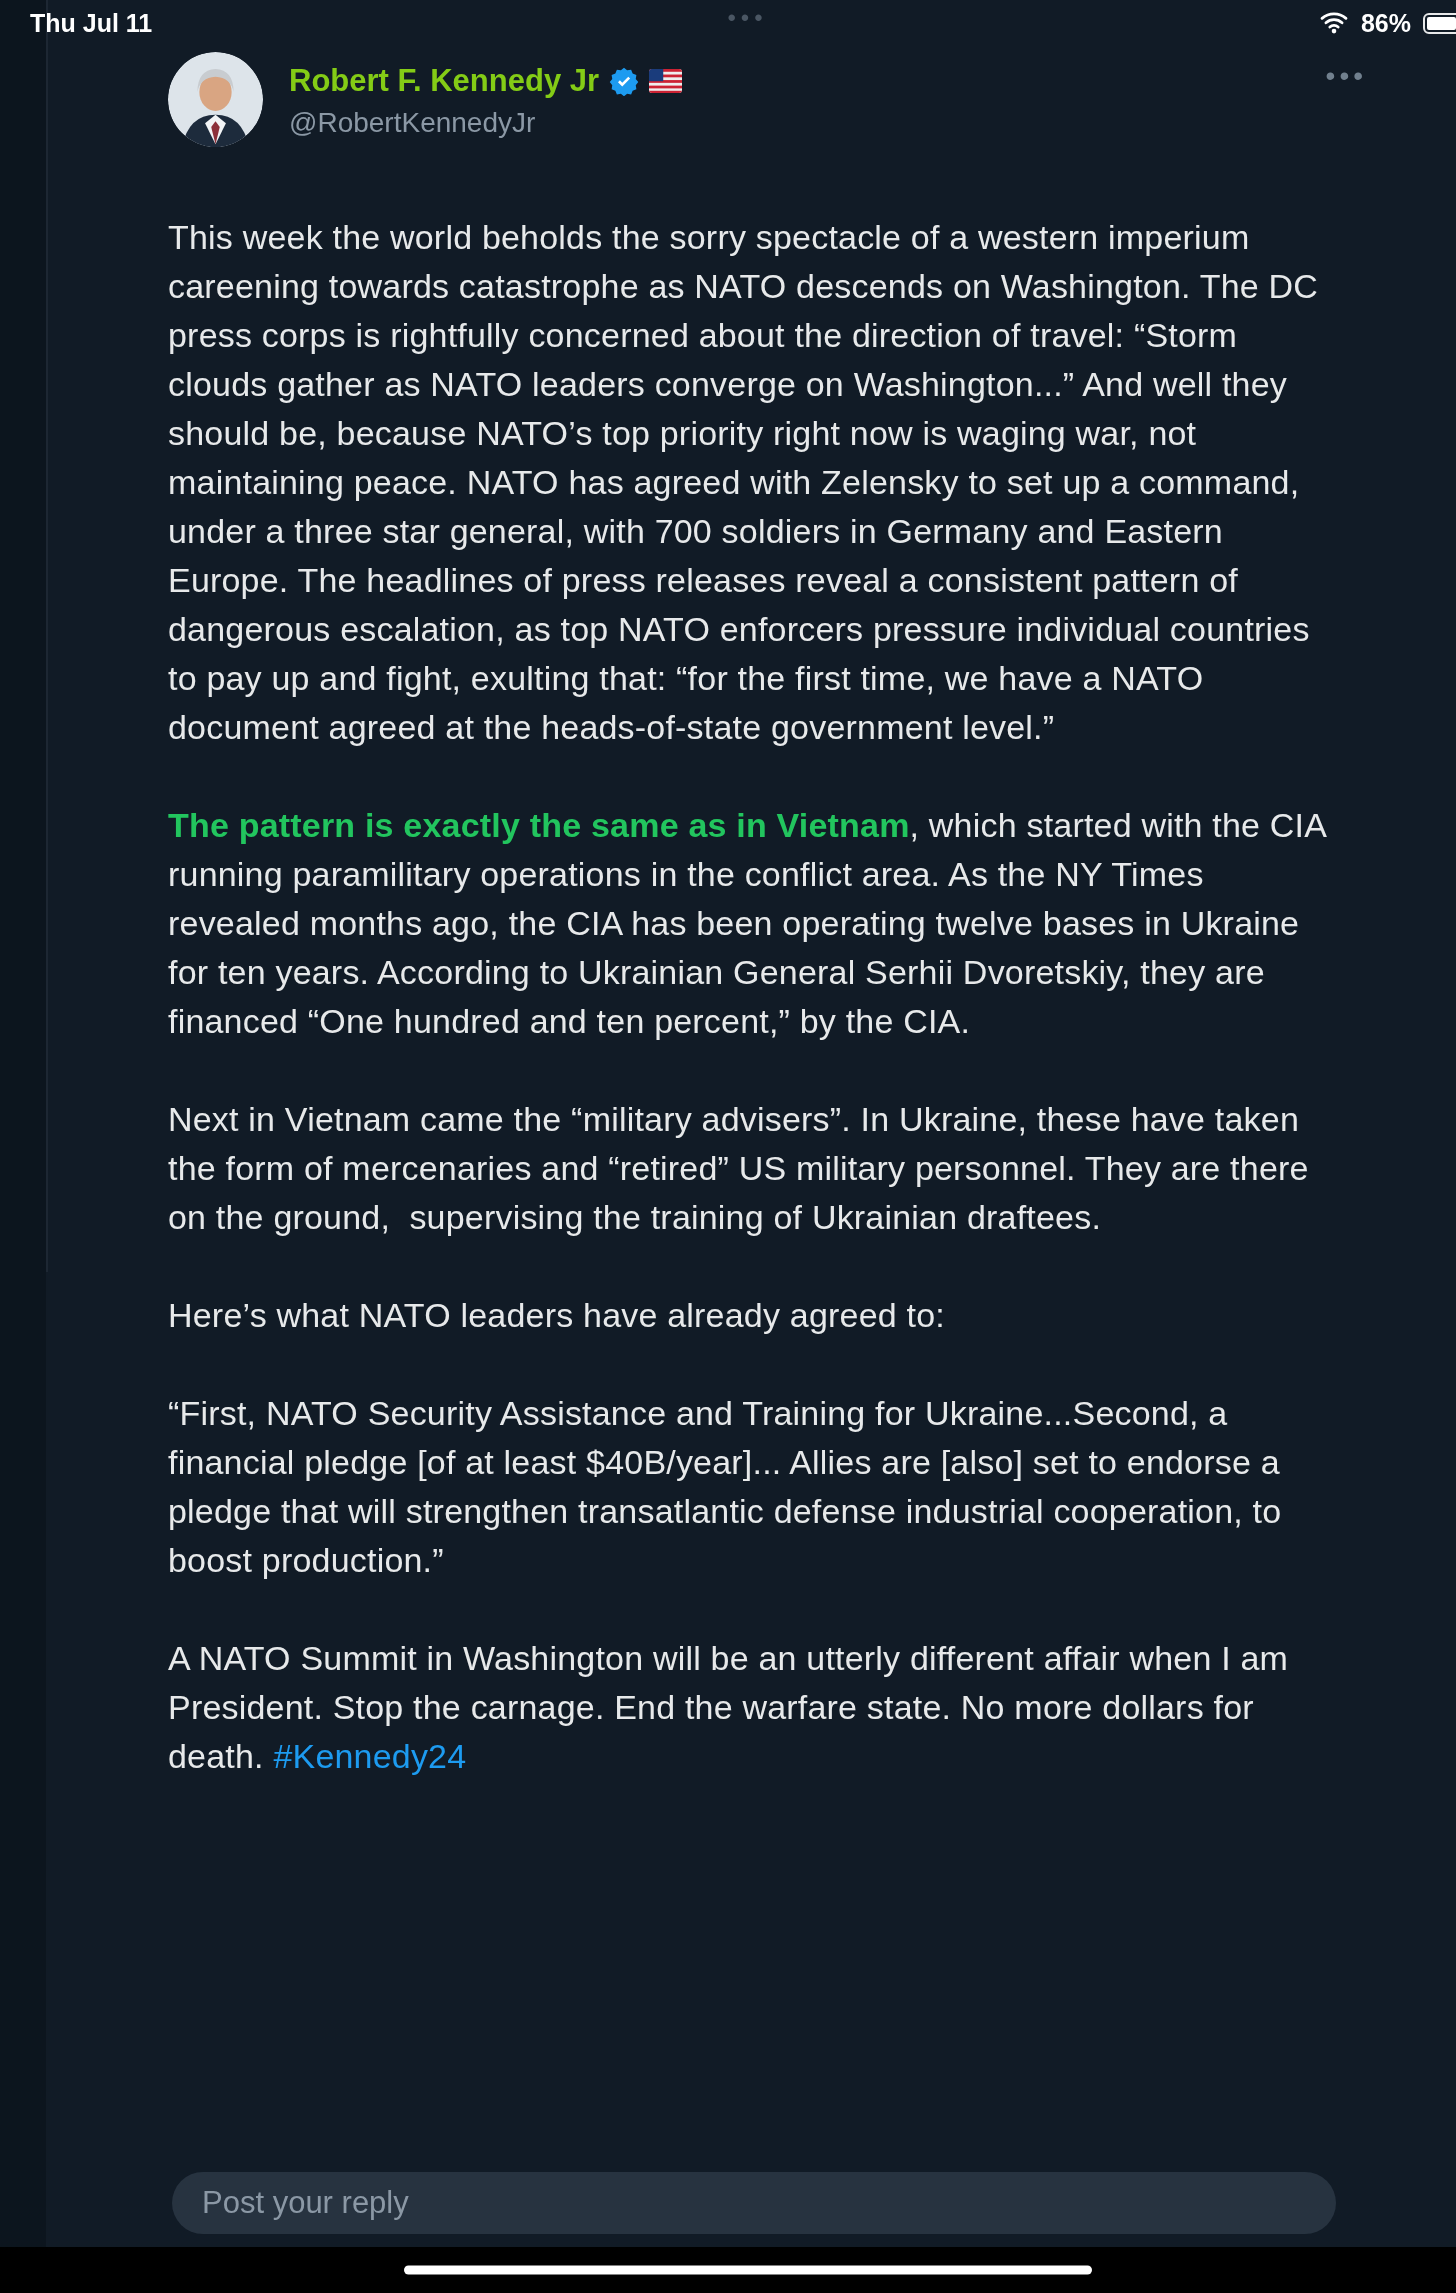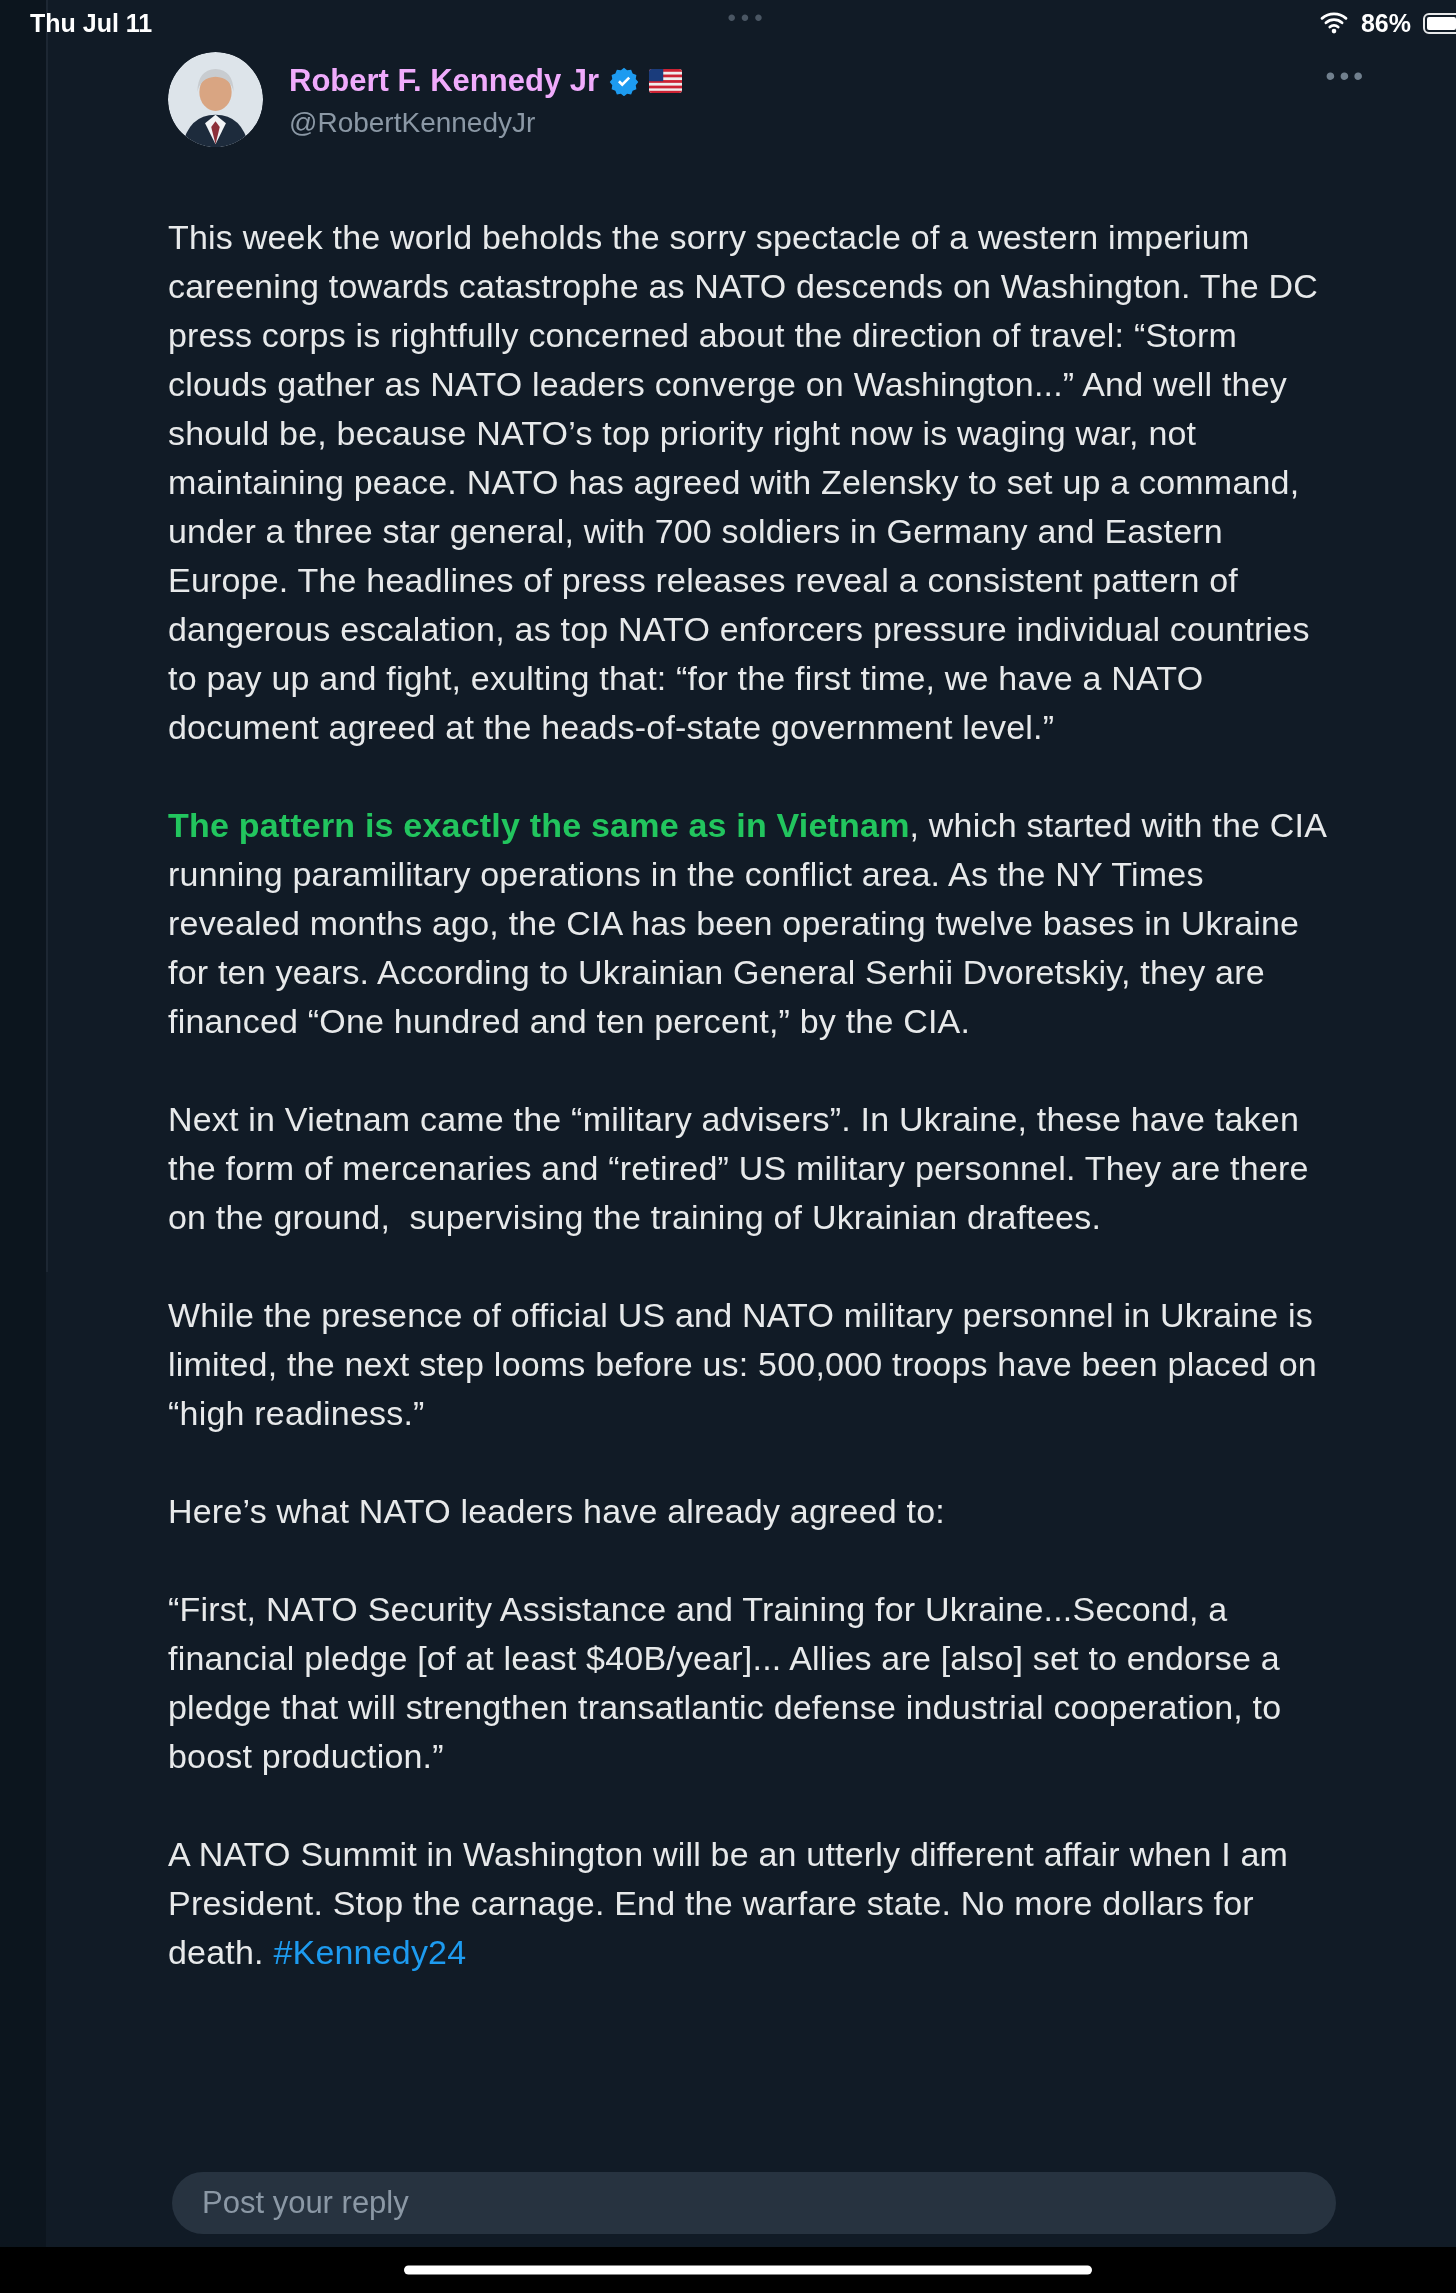--- a/index.html
+++ b/index.html
@@ -111,21 +111,21 @@
   }
   .author-block { padding-top: 10px; }
   .author-row {
     display: flex;
     align-items: center;
     gap: 10px;
   }
   .author-name {
     font-size: 31px;
     font-weight: 700;
-    color: #f0abfc;
+    color: #84cc16;
     line-height: 38px;
     cursor: pointer;
   }
   .verified-icon { width: 30px; height: 30px; display: inline-block; }
   .flag-icon { width: 33px; height: 24px; display: inline-block; border-radius: 3px; overflow: hidden; }
   .handle {
     margin-top: 6px;
     font-size: 28px;
     color: #8b98a5;
     line-height: 34px;
@@ -264,21 +264,20 @@
           </span>
         </div>
         <div class="handle">@RobertKennedyJr</div>
       </div>
     </div>
 
     <div class="tweet-body">
         <p class="tweet-paragraph"><span>This week the world beholds the sorry spectacle of a western imperium careening towards catastrophe as NATO descends on Washington. The DC press corps is rightfully concerned about the direction of travel: “Storm clouds gather as NATO leaders converge on Washington...” And well they should be, because NATO’s top priority right now is waging war, not maintaining peace. NATO has agreed with Zelensky to set up a command, under a three star general, with 700 soldiers in Germany and Eastern Europe. The headlines of press releases reveal a consistent pattern of dangerous escalation, as top NATO enforcers pressure individual countries to pay up and fight, exulting that: “for the first time, we have a NATO document agreed at the heads-of-state government level.”</span></p>
         <p class="tweet-paragraph"><span class="bold">The pattern is exactly the same as in Vietnam</span><span>, which started with the CIA running paramilitary operations in the conflict area. As the NY Times revealed months ago, the CIA has been operating twelve bases in Ukraine for ten years. According to Ukrainian General Serhii Dvoretskiy, they are financed “One hundred and ten percent,” by the CIA.</span></p>
         <p class="tweet-paragraph"><span>Next in Vietnam came the “military advisers”. In Ukraine, these have taken the form of mercenaries and “retired” US military personnel. They are there on the ground,&nbsp; supervising the training of Ukrainian draftees.</span></p>
-        <p class="tweet-paragraph"><span>While the presence of official US and NATO military personnel in Ukraine is limited, the next step looms before us: 500,000 troops have been placed on “high readiness.”</span></p>
         <p class="tweet-paragraph"><span>Here’s what NATO leaders have already agreed to:</span></p>
         <p class="tweet-paragraph"><span>“First, NATO Security Assistance and Training for Ukraine...Second, a financial pledge [of at least $40B/year]... Allies are [also] set to endorse a pledge that will strengthen transatlantic defense industrial cooperation, to boost production.”</span></p>
         <p class="tweet-paragraph"><span>A NATO Summit in Washington will be an utterly different affair when I am President. Stop the carnage. End the warfare state. No more dollars for death. </span><span class="link">#Kennedy24</span></p>
       </div>
   </div>
 
   <div class="reply-bar">
     <span class="reply-placeholder">Post your reply</span>
   </div>
 

